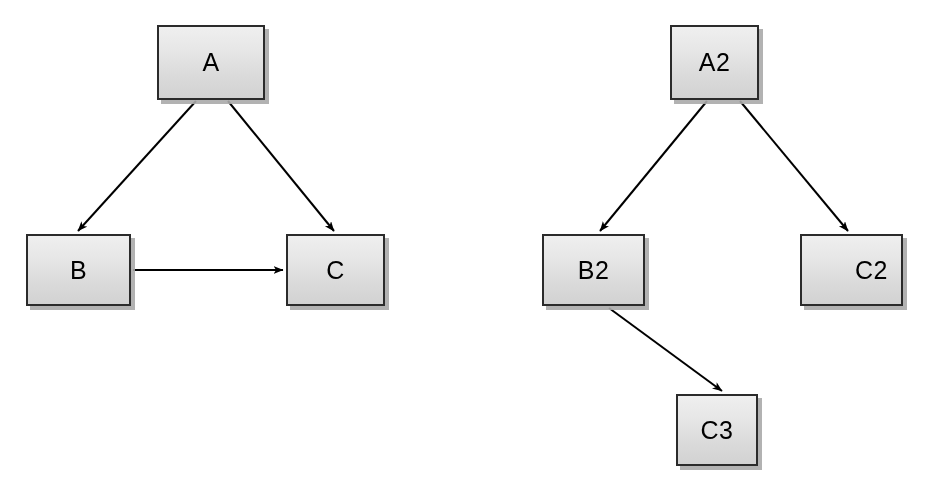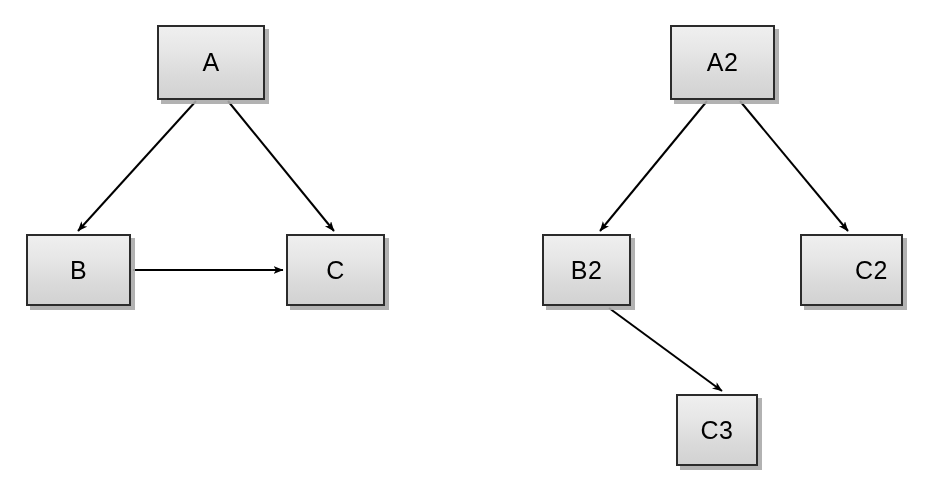--- a/index.html
+++ b/index.html
@@ -72,24 +72,24 @@
   <div id="node-group">
       <div class="node" style="left: 157px; top: 25px; width: 108px; height: 75px;">
         <span class="node-label">A</span>
       </div>
       <div class="node" style="left: 26px; top: 234px; width: 105px; height: 72px;">
         <span class="node-label">B</span>
       </div>
       <div class="node" style="left: 286px; top: 234px; width: 99px; height: 72px;">
         <span class="node-label">C</span>
       </div>
-      <div class="node" style="left: 670px; top: 25px; width: 105px; height: 75px;">
+      <div class="node" style="left: 670px; top: 25px; width: 89px; height: 75px;">
         <span class="node-label">A2</span>
       </div>
-      <div class="node" style="left: 542px; top: 234px; width: 89px; height: 72px;">
+      <div class="node" style="left: 542px; top: 234px; width: 103px; height: 72px;">
         <span class="node-label">B2</span>
       </div>
       <div class="node" style="left: 800px; top: 234px; width: 103px; height: 72px; padding-left: 40px;">
         <span class="node-label">C2</span>
       </div>
       <div class="node" style="left: 676px; top: 394px; width: 82px; height: 72px;">
         <span class="node-label">C3</span>
       </div>
     </div>
 

